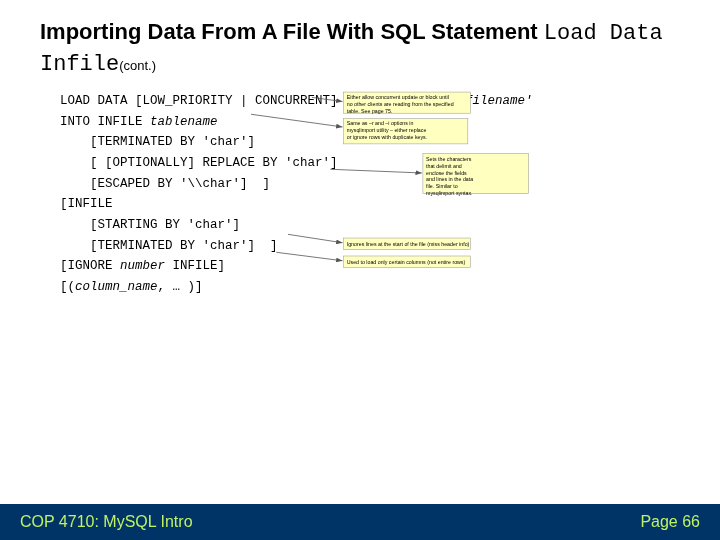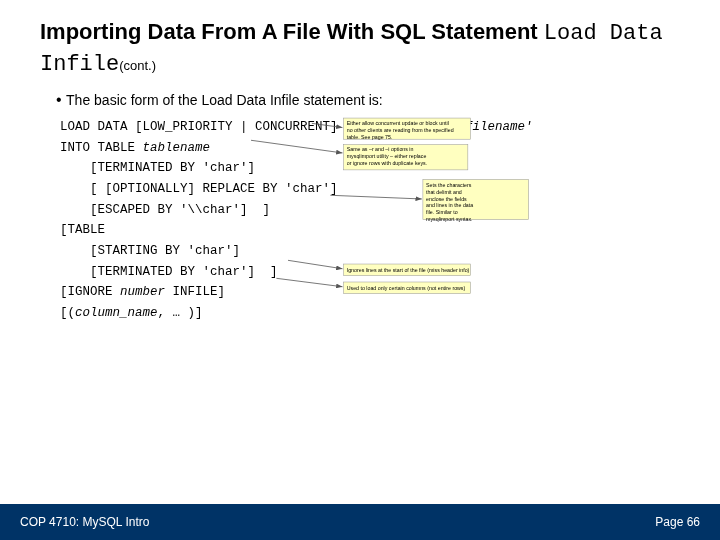--- a/index.html
+++ b/index.html
@@ -59,26 +59,26 @@
       line-height: 1.65;
       position: relative;
     }
     .code-line {
       display: block;
       white-space: pre;
     }
     .italic { font-style: italic; }
     .footer {
       background: #003366;
-      color: #ffffff;
+      color: #bef264;
       display: flex;
       justify-content: space-between;
       align-items: center;
       padding: 5px 20px;
-      font-size: 12px;
+      font-size: 16px;
       height: 36px;
     }
     
     .arrows-overlay {
       position: absolute;
       top: 0;
       left: 0;
       width: 100%;
       height: 100%;
       pointer-events: none;
@@ -88,37 +88,36 @@
 <body>
 
 <div class="slide">
   <div class="header">
     <div class="title-line">
       <span>Importing Data From A File With SQL Statement </span><span class="mono">Load Data Infile</span><span class="cont">(cont.)</span>
     </div>
   </div>
 
   <div class="content">
-    <div class="bullet-intro">The basic form of the Load Data Infile statement is:</div>
 
     <div class="code-block" style="margin-left: 20px; position: relative;">
 
       <span class="code-line"><span>LOAD DATA [LOW_PRIORITY | CONCURRENT] [LOCAL] INFILE </span><span class="italic">'filename'</span></span>
 
 
-      <span class="code-line"><span>INTO TABLE </span><span class="italic">tablename</span></span>
+      <span class="code-line"><span>INTO INFILE </span><span class="italic">tablename</span></span>
 
 
       <span class="code-line">    [TERMINATED BY 'char']</span>
 
       <span class="code-line">    [ [OPTIONALLY] REPLACE BY 'char']</span>
 
       <span class="code-line">    [ESCAPED BY '\\char']  ]</span>
 
-      <span class="code-line">[TABLE</span>
+      <span class="code-line">[INFILE</span>
 
       <span class="code-line">    [STARTING BY 'char']</span>
 
       <span class="code-line">    [TERMINATED BY 'char']  ]</span>
 
       <span class="code-line"><span>[IGNORE </span><span class="italic">number</span><span> INFILE]</span></span>
 
       <span class="code-line"><span>[(</span><span class="italic">column_name</span><span>, … )]</span></span>
 
       <svg class="arrows-overlay" viewBox="0 0 680 390" xmlns="http://www.w3.org/2000/svg">

